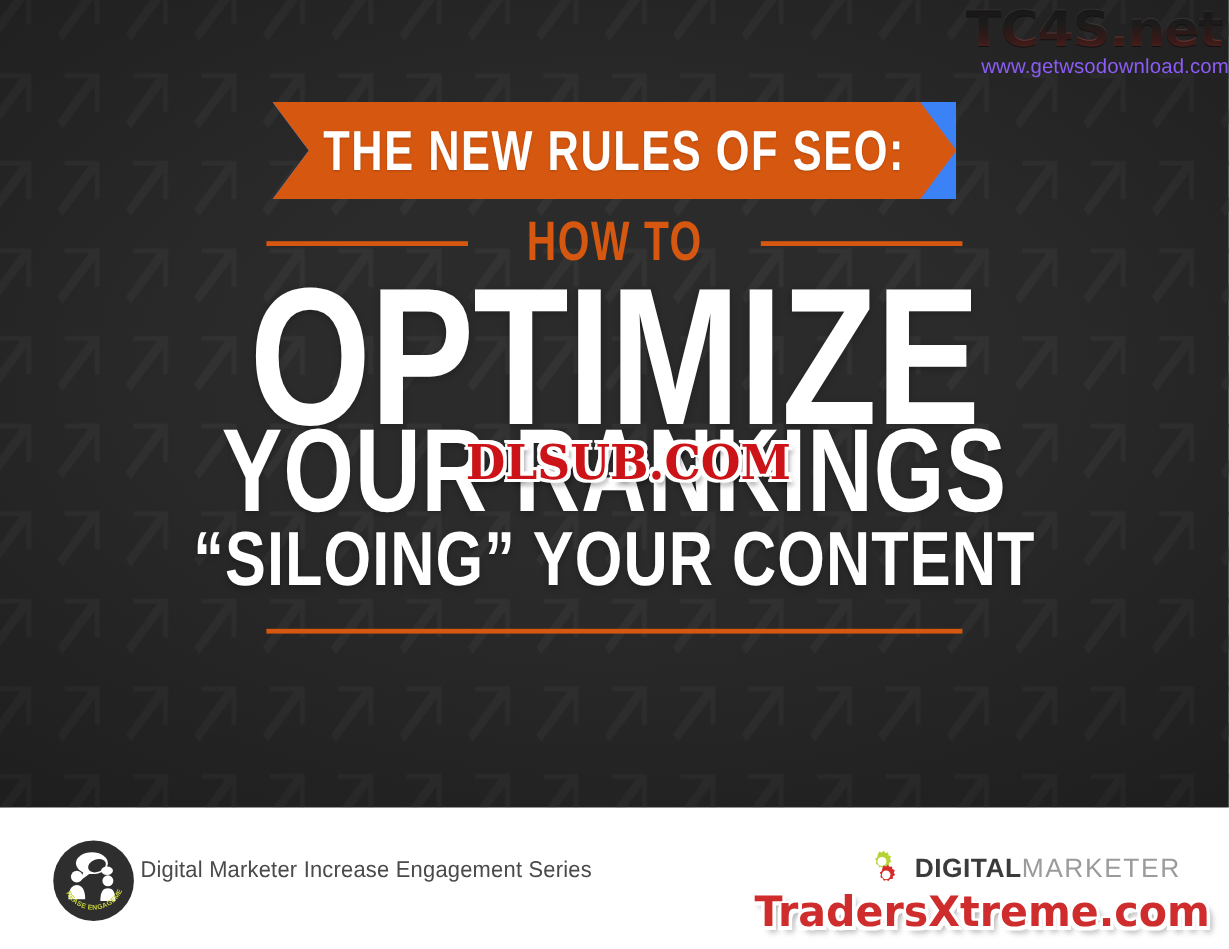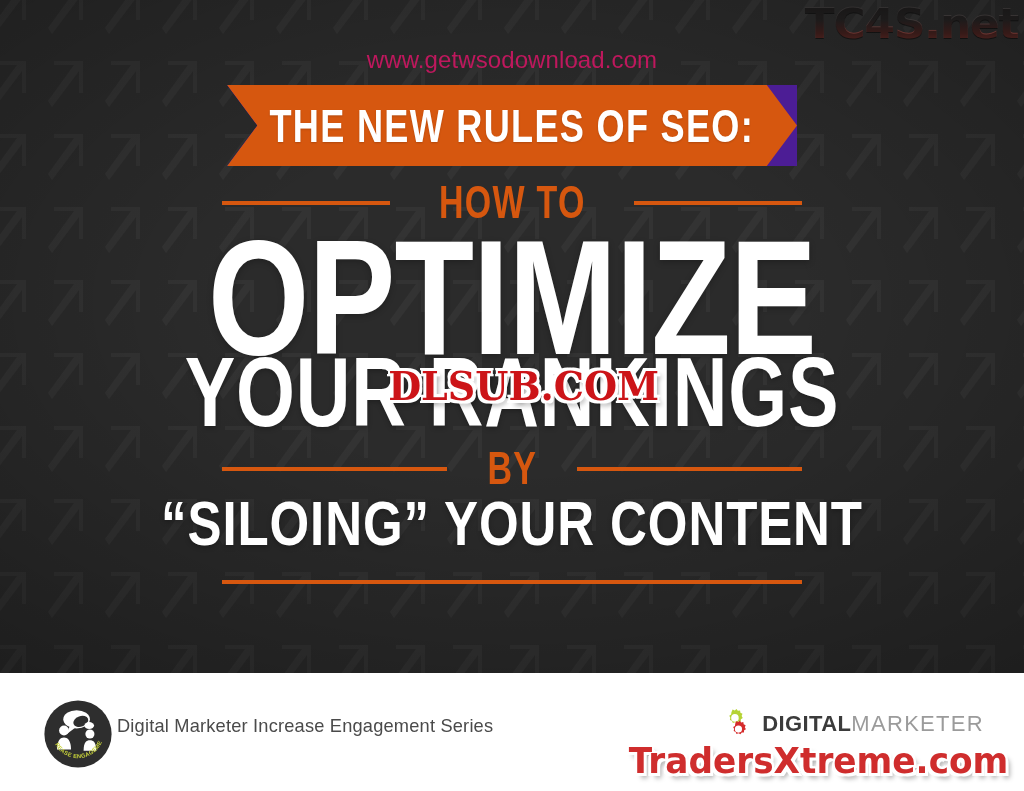--- a/index.html
+++ b/index.html
@@ -34,24 +34,24 @@
     position:absolute; inset:0;
     background:
       radial-gradient(ellipse 78% 70% at 50% 45%, rgba(0,0,0,0) 35%, rgba(0,0,0,0.30) 100%);
     pointer-events:none;
   }
 
   
   .top-url{
     position:absolute;
     left:0; right:0; top:46px;
-    text-align:center;
-    color:#be185d;
+    text-align:right;
+    color:#8b5cf6;
     font-family:"Liberation Sans", sans-serif;
-    font-size:24px;
+    font-size:17px;
     letter-spacing:0.1px;
     z-index:6;
   }
 
   
   .tc4s{
     position:absolute;
     right:6px; top:3px;
     z-index:7;
     font-family:"DejaVu Sans", sans-serif;
@@ -66,21 +66,21 @@
     text-shadow:0 1px 0 rgba(0,0,0,0.5);
     transform:scaleX(1.04);
     transform-origin:right top;
   }
 
   
   .ribbon{
     position:absolute;
     left:227px; top:85px;
     width:570px; height:81px;
-    background:#4c1d95;
+    background:#3b82f6;
     z-index:5;
     -webkit-clip-path:polygon(0 0, 100% 0, 100% 100%, 0 100%, 5.3% 50%);
     clip-path:polygon(0 0, 100% 0, 100% 100%, 0 100%, 5.3% 50%);
     display:flex;
     align-items:center;
     justify-content:center;
   }
   .ribbon-inner{
     position:absolute;
     left:0; top:0; width:100%; height:100%;
@@ -294,25 +294,20 @@
     <div class="rule-row row-howto">
       <span class="rule"></span>
       <span class="mid cond">HOW TO</span>
       <span class="rule"></span>
     </div>
 
     <div class="cond line-optimize">OPTIMIZE</div>
 
     <div class="cond line-rankings">YOUR RANKINGS</div>
 
-    <div class="rule-row row-by">
-      <span class="rule"></span>
-      <span class="mid cond">BY</span>
-      <span class="rule"></span>
-    </div>
 
     <div class="cond line-siloing">“SILOING” YOUR CONTENT</div>
 
     <div class="bottom-rule"></div>
   </div>
 
   <div class="dlsub-wrap">
     <span class="dlsub-txt">DLSUB.COM</span>
   </div>
 

